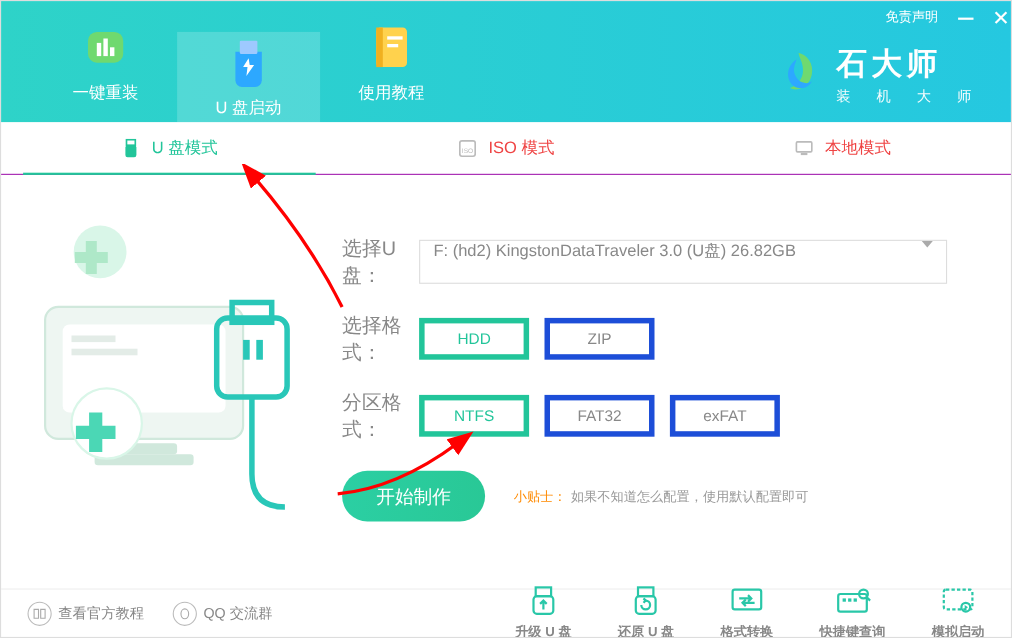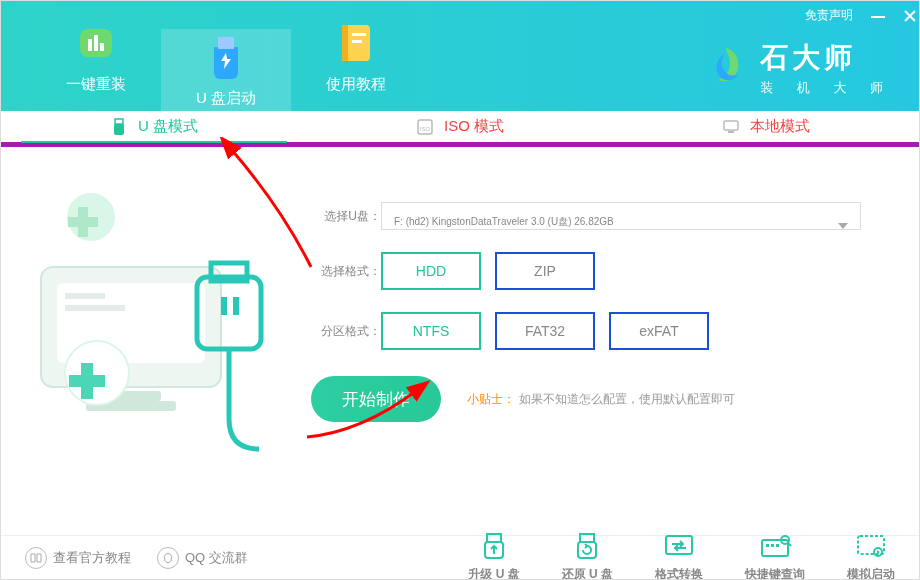--- a/index.html
+++ b/index.html
@@ -18,36 +18,36 @@
   .winbtn.min::before { content: ""; position: absolute; left: 0; right: 0; top: 50%; height: 2px; background: #fff; }
   .winbtn.close::before, .winbtn.close::after { content: ""; position: absolute; left: 50%; top: 0; width: 2px; height: 14px; background: #fff; transform-origin: center; }
   .winbtn.close::before { transform: translateX(-50%) rotate(45deg); }
   .winbtn.close::after { transform: translateX(-50%) rotate(-45deg); }
 
   .brand { position: absolute; right: 26px; top: 38px; display: flex; align-items: center; gap: 12px; }
   .brand-text { color: #fff; }
   .brand-title { font-size: 28px; font-weight: 700; letter-spacing: 4px; }
   .brand-sub { font-size: 13px; letter-spacing: 10px; margin-top: 2px; opacity: 0.95; }
 
-  .modebar { height: 36px; display: flex; border-bottom: 5px solid #a21caf; }
+  .modebar { height: 48px; display: flex; border-bottom: 1px solid #a21caf; }
   .mode { flex: 1; display: flex; align-items: center; justify-content: center; gap: 10px; font-size: 15px; color: #ef4444; cursor: pointer; position: relative; }
   .mode.active { color: #22c59a; }
   .mode.active::after { content: ""; position: absolute; left: 20px; right: 20px; bottom: -1px; height: 2px; background: #22c59a; }
   .mode .micon { width: 18px; height: 18px; }
 
   .body { position: relative; height: calc(580px - 110px - 48px - 62px); }
   .illus { position: absolute; left: 20px; top: 30px; width: 260px; height: 260px; }
 
   .form { position: absolute; left: 310px; top: 55px; right: 30px; }
   .row { display: flex; align-items: center; margin-bottom: 22px; }
-  .row-label { width: 70px; color: #888; font-size: 12px; text-align: right; }
-  .select { flex: 1; max-width: 480px; height: 28px; border: 1px solid #ddd; color: #888; font-size: 10px; padding: 0 12px; display: flex; align-items: flex-end; justify-content: space-between; cursor: pointer; background: #fff; }
+  .row-label { width: 70px; color: #888; font-size: 18px; }
+  .select { flex: 1; max-width: 480px; height: 40px; border: 1px solid #ddd; color: #888; font-size: 15px; padding: 0 12px; display: flex; align-items: flex-start; justify-content: space-between; cursor: pointer; background: #fff; }
   .select .caret { width: 0; height: 0; border-left: 5px solid transparent; border-right: 5px solid transparent; border-top: 6px solid #aaa; }
   .opts { display: flex; gap: 14px; }
-  .opt { min-width: 100px; height: 38px; border: 2px solid #1d4ed8; color: #888; display: flex; align-items: center; justify-content: center; font-size: 14px; cursor: pointer; background: #fff; }
+  .opt { min-width: 100px; height: 38px; border: 5px solid #1d4ed8; color: #888; display: flex; align-items: center; justify-content: center; font-size: 14px; cursor: pointer; background: #fff; }
   .opt.sel { border-color: #22c59a; color: #22c59a; }
 
   .action-row { display: flex; align-items: center; gap: 26px; margin-top: 26px; }
   .primary-btn { width: 130px; height: 46px; border-radius: 23px; background: linear-gradient(90deg, #2bcfa3, #29c896); color: #fff; font-size: 17px; display: flex; align-items: center; justify-content: center; cursor: pointer; border: none; }
   .tip { font-size: 12px; color: #999; }
   .tip .tip-label { color: #ff8a00; margin-right: 4px; }
 
   .footer { position: absolute; bottom: 0; left: 0; right: 0; height: 44px; border-top: 1px solid #eee; display: flex; align-items: center; justify-content: space-between; padding: 0 24px; }
   .foot-left { display: flex; gap: 26px; }
   .foot-link { display: flex; align-items: center; gap: 6px; color: #888; font-size: 13px; cursor: pointer; }

